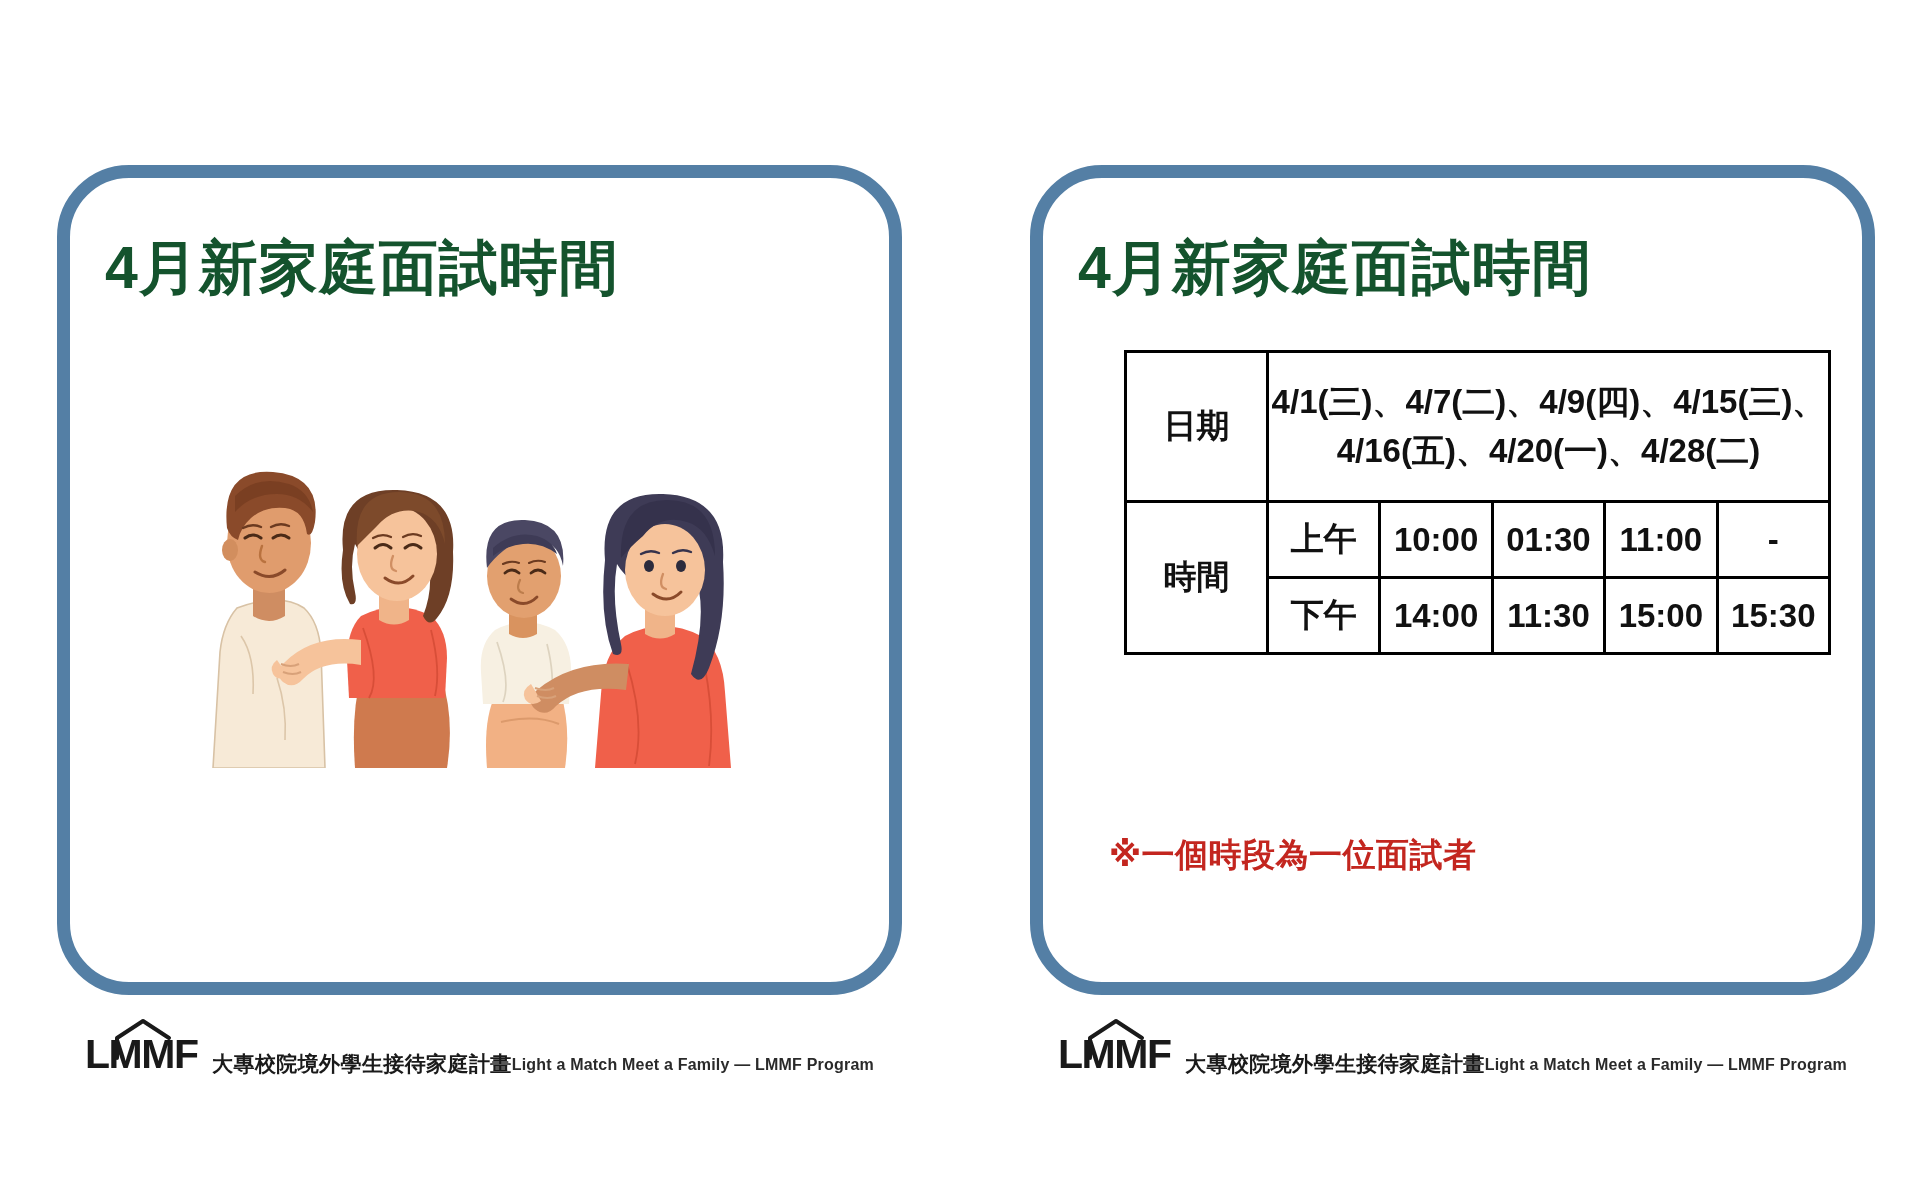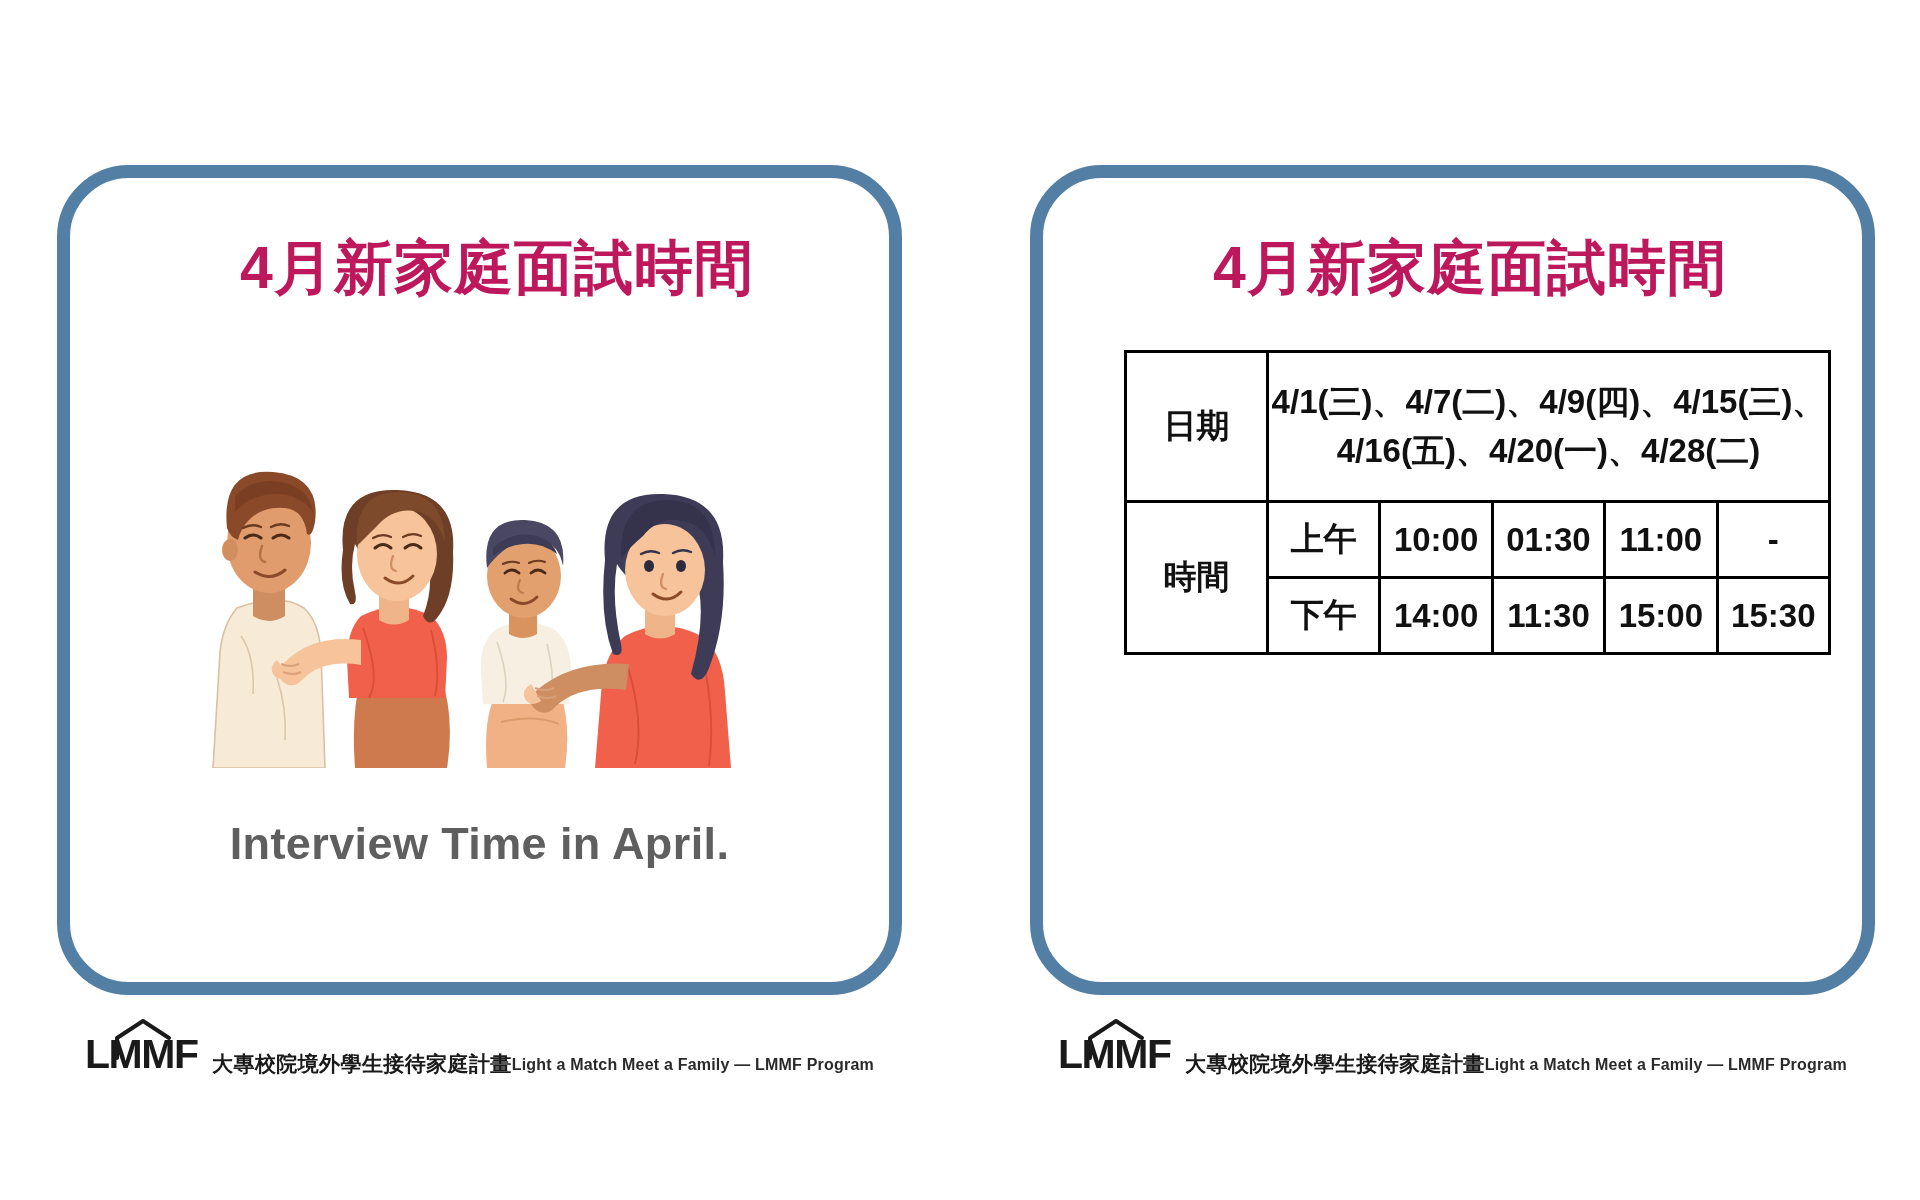--- a/index.html
+++ b/index.html
@@ -20,24 +20,23 @@
   .card {
     position:absolute; left:0; top:0; right:0; bottom:0;
     border:13px solid #547fa5;
     border-radius:72px;
     background:#ffffff;
   }
 
   
   .card-title {
     position:absolute; left:0; right:0; top:58px;
-    text-align:center;
     font-size:59px;
     font-weight:bold;
-    color:#be185d;
+    color:#14532d;
     letter-spacing:1px;
     line-height:1.1;
     white-space:nowrap;
     margin-left:35px;
   }
   .panel.right .card-title { top:58px; font-size:59px; }
 
   
   .illus { position:absolute; left:95px; top:200px; width:655px; height:390px; }
   .illus svg { width:100%; height:100%; display:block; }
@@ -208,21 +207,20 @@
           <path d="M498 196 q-5 13 3 15" stroke="#d08f63" stroke-width="2.3" fill="none" stroke-linecap="round"></path>
           <path d="M488 216 q15 11 28 -2" stroke="#8a4a2a" stroke-width="3" fill="none" stroke-linecap="round"></path>
 
           <path d="M464 286 q-56 -4 -92 26 q-12 10 -2 19 q11 9 21 -3 q24 -22 70 -16 z" fill="#cf8d62"></path>
           <path d="M366 306 q-10 6 -6 15 q6 9 16 2 q-5 -9 -10 -17 z" fill="#f6c39b"></path>
           <path d="M370 310 q11 4 19 0" stroke="#d8a179" stroke-width="2" fill="none"></path>
           <path d="M372 318 q11 4 19 0" stroke="#d8a179" stroke-width="2" fill="none"></path>
         </svg>
       </div>
 
-      <div class="subtitle">Interview Time in April.</div>
     </div>
   </div>
 
   <div class="panel right">
     <div class="card">
 
       <div class="card-title">4月新家庭面試時間</div>
 
       <div class="tbl-wrap">
         <table class="sched">
@@ -246,20 +244,21 @@
               <td class="ampm">下午</td>
               <td class="slot">14:00</td>
               <td class="slot">11:30</td>
               <td class="slot">15:00</td>
               <td class="slot">15:30</td>
             </tr>
           </tbody>
         </table>
       </div>
 
+      <div class="note">※一個時段為一位面試者</div>
     </div>
   </div>
 
   <div class="footer left">
     <div class="logo-row">
       <div class="logo-mark">
         <span class="lm-txt">LMMF</span>
         <svg width="60" height="44" viewBox="0 0 60 44">
           <path d="M4 40 L4 20 L30 3 L56 20" fill="none" stroke="#1a1a1a" stroke-width="4" stroke-linecap="round" stroke-linejoin="round"></path>
         </svg>

